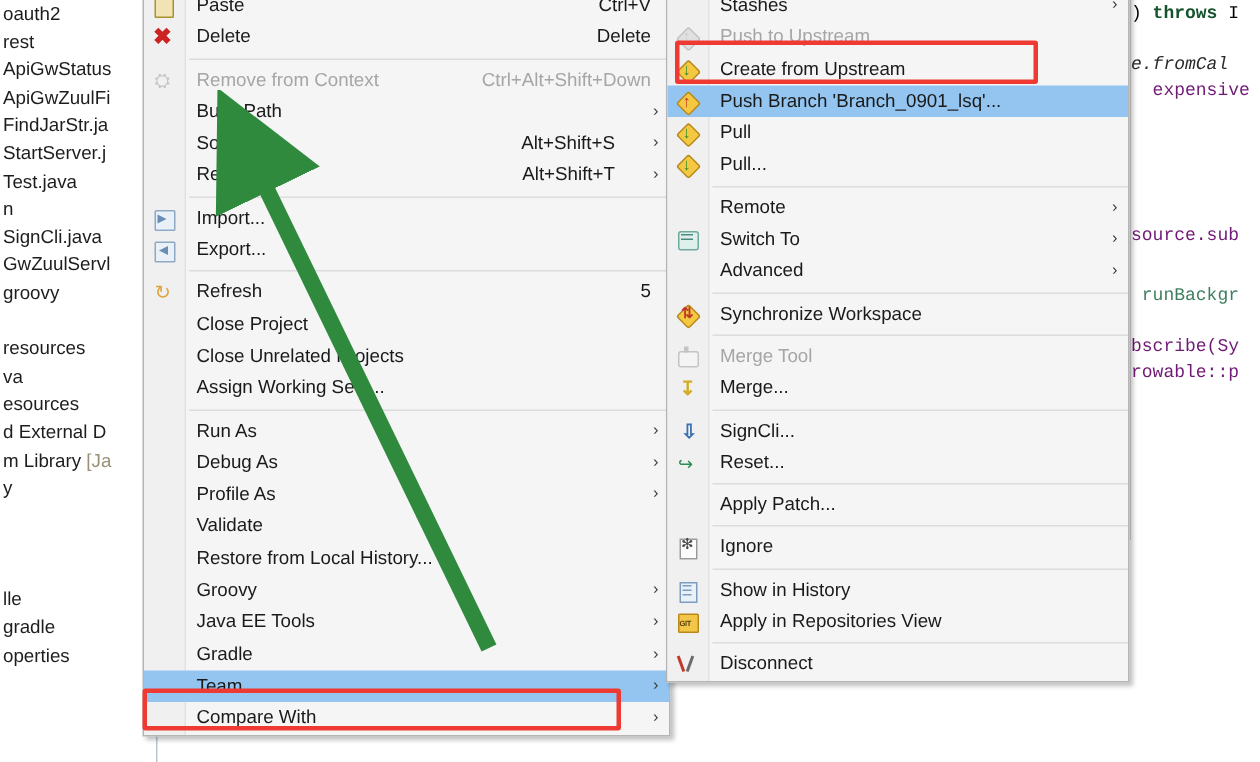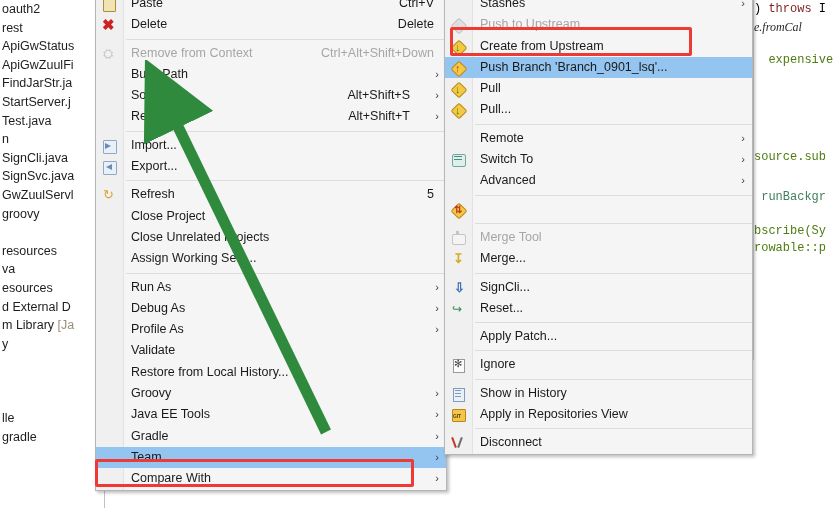--- a/index.html
+++ b/index.html
@@ -26,23 +26,23 @@
   .pkg-row .dim{color:#9a9077;}
 
   
   .editor{
     position:absolute;left:745px;top:0;width:95px;height:360px;
     background:#ffffff;overflow:hidden;
     font-family:"Liberation Mono", monospace;font-size:12px;
   }
   .ed-gutter{position:absolute;left:0;top:0;width:8px;height:360px;background:#f4f4f4;border-right:1px solid #d8d8d8;}
   .ed-line{position:absolute;white-space:pre;left:9px;}
-  .kw{color:#7f1d1d;font-weight:normal;text-align:center;}
+  .kw{color:#14532d;font-weight:bold;text-align:center;}
   .it{font-style:italic;color:#2a2a2a;}
-  .pl{color:#4d7c0f;}
+  .pl{color:#701a75;}
   .cm{color:#3f7f5f;}
   .hl-line{position:absolute;left:0;top:60px;width:6px;height:15px;background:#b5d0ee;}
 
   
   .views-panel{
     position:absolute;left:745px;top:360px;width:95px;height:148px;background:#ffffff;
   }
   .views-tabrow{
     position:absolute;left:0;top:6px;width:95px;height:26px;
     background:linear-gradient(#f3f6fa,#e4ebf3);
@@ -94,43 +94,43 @@
   <div class="pkg-explorer" id="pkgExplorer">
       <div class="pkg-row"><span>oauth2</span></div>
       <div class="pkg-row"><span>rest</span></div>
       <div class="pkg-row"><span>ApiGwStatus</span></div>
       <div class="pkg-row"><span>ApiGwZuulFi</span></div>
       <div class="pkg-row"><span>FindJarStr.ja</span></div>
       <div class="pkg-row"><span>StartServer.j</span></div>
       <div class="pkg-row"><span>Test.java</span></div>
       <div class="pkg-row"><span>n</span></div>
       <div class="pkg-row"><span>SignCli.java</span></div>
-      <div class="pkg-row"><span>SignSvc.java</span></div>
       <div class="pkg-row"><span>GwZuulServl</span></div>
       <div class="pkg-row"><span>groovy</span></div>
       <div class="pkg-row"></div>
       <div class="pkg-row"><span>resources</span></div>
       <div class="pkg-row"><span>va</span></div>
       <div class="pkg-row"><span>esources</span></div>
       <div class="pkg-row"><span>d External D</span></div>
       <div class="pkg-row"><span>m Library </span><span class="dim">[Ja</span></div>
       <div class="pkg-row"><span>y</span></div>
       <div class="pkg-row"></div>
       <div class="pkg-row"></div>
       <div class="pkg-row"></div>
       <div class="pkg-row"><span>lle</span></div>
       <div class="pkg-row"><span>gradle</span></div>
+      <div class="pkg-row"><span>operties</span></div>
     </div>
 
   <div class="editor">
     <div class="ed-gutter"></div>
     <div class="hl-line"></div>
     <div id="edLines">
         <div class="ed-line" style="top: 2px;">) <b class="kw">throws</b> I</div>
-        <div class="ed-line" style="top: 20px; font-family: Liberation Serif, serif;"><i class="it">e.fromCal</i></div>
+        <div class="ed-line" style="top: 36px;"><i class="it">e.fromCal</i></div>
         <div class="ed-line" style="top: 53px;">  <span class="pl">expensive</span></div>
         <div class="ed-line" style="top: 150px;"><span class="pl">source.sub</span></div>
         <div class="ed-line" style="top: 190px;"> <span class="cm">runBackgr</span></div>
         <div class="ed-line" style="top: 224px;"><span class="pl">bscribe(Sy</span></div>
         <div class="ed-line" style="top: 241px;"><span class="pl">rowable::p</span></div>
       </div>
   </div>
 
 
   <div class="menu menu1">
@@ -207,21 +207,21 @@
         <div class="mi"><span class="label">Remote</span><span class="arrow">›</span></div>
         <div class="mi"><span class="mico">
             <span style="position:absolute;left:2px;top:2px;width:12px;height:11px;background:#dff0ec;border:1px solid #6fa99d;border-radius:2px"></span>
             <span style="position:absolute;left:4px;top:4px;width:8px;height:1px;background:#4c8a7d;box-shadow:0 3px 0 #4c8a7d"></span>
           </span><span class="label">Switch To</span><span class="arrow">›</span></div>
         <div class="mi"><span class="label">Advanced</span><span class="arrow">›</span></div>
         <div class="msep"></div>
         <div class="mi"><span class="mico">
             <span style="position:absolute;left:3px;top:3px;width:10px;height:10px;background:#f5c842;border:1px solid #b8891a;transform:rotate(45deg);border-radius:2px"></span>
             <span style="position:absolute;left:4px;top:0;color:#c0392b;font-size:10px;font-weight:bold;line-height:16px">⇅</span>
-          </span></div>
+          </span><span class="label">Synchronize Workspace</span></div>
         <div class="msep"></div>
         <div class="mi disabled"><span class="mico">
             <span style="position:absolute;left:2px;top:4px;width:12px;height:9px;background:#f4f4f4;border:1px solid #c4c4c4;border-radius:2px"></span>
             <span style="position:absolute;left:6px;top:1px;width:3px;height:4px;background:#c4c4c4"></span>
           </span><span class="label">Merge Tool</span></div>
         <div class="mi"><span class="mico">
             <span style="position:absolute;left:3px;top:0;color:#d3ad25;font-size:13px;line-height:16px;font-weight:bold">↧</span>
           </span><span class="label">Merge...</span></div>
         <div class="msep"></div>
         <div class="mi"><span class="mico">

